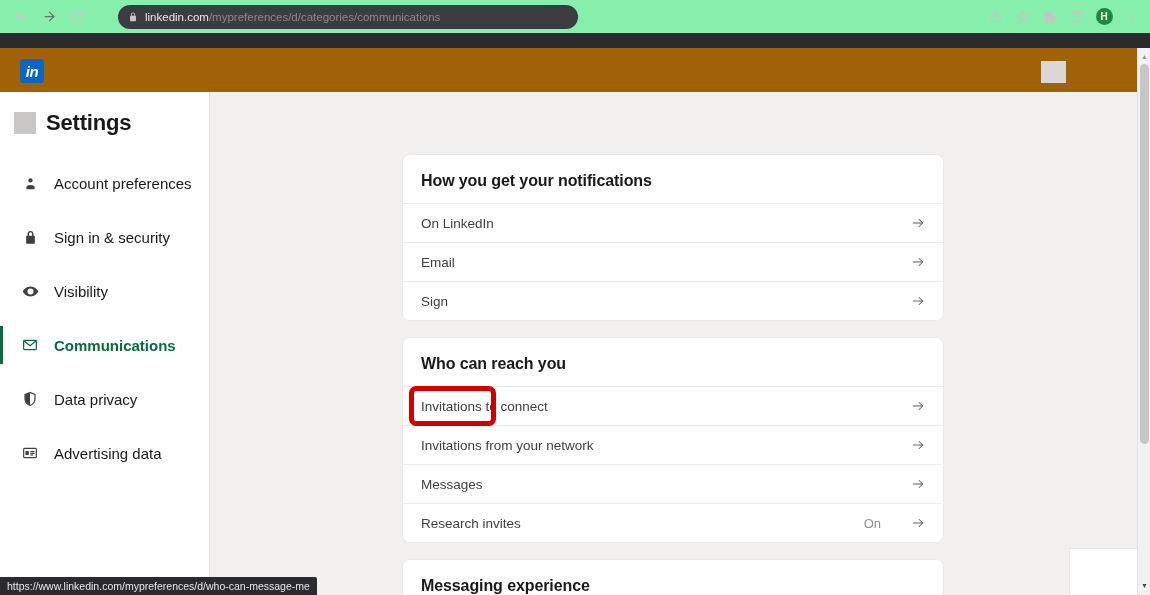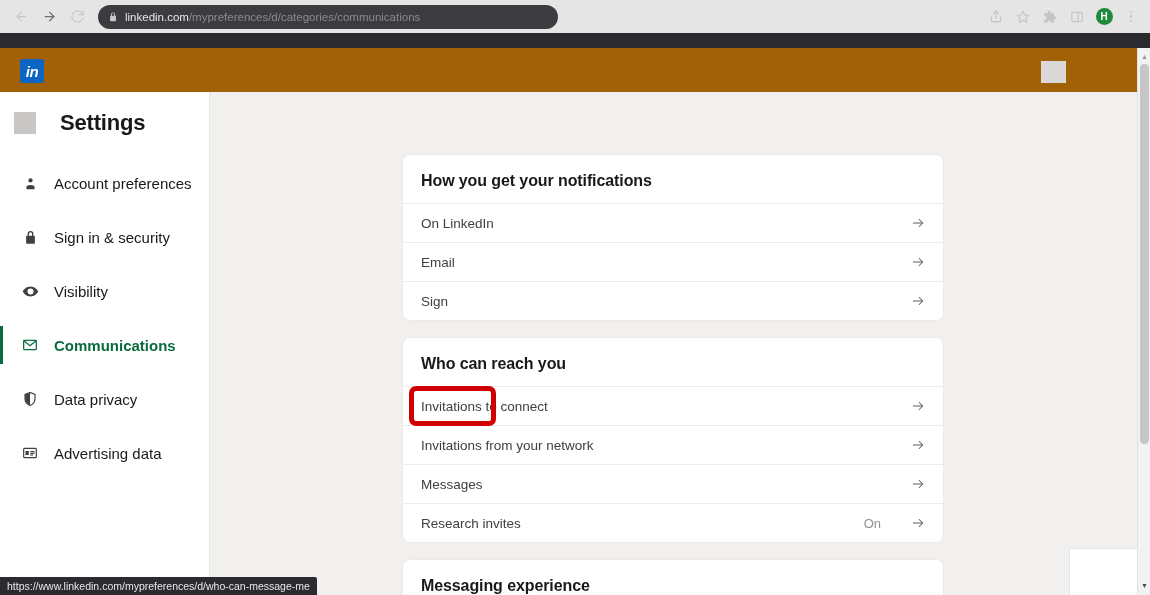--- a/index.html
+++ b/index.html
@@ -7,21 +7,21 @@
     width: 1150px; height: 595px;
     font-family: "Liberation Sans", sans-serif;
     background: #000;
     overflow: hidden;
   }
   #app { position: relative; width: 1150px; height: 595px; background: #ffffff; }
 
   
   .browser-bar {
     position: absolute; left: 0; top: 0; width: 1150px; height: 33px;
-    background: #e5e5e5; display: flex; align-items: center;
+    background: #86efac; display: flex; align-items: center; gap: 20px;
   }
   .nav-btns { display: flex; align-items: center; gap: 2px; padding-left: 8px; }
   .nav-btn {
     width: 26px; height: 26px; border-radius: 50%;
     display: flex; align-items: center; justify-content: center;
     color: #c9c9cc;
   }
   .nav-btn.disabled { color: #6e6e73; }
   .nav-btn svg { display: block; }
 
@@ -78,21 +78,21 @@
     position: absolute; left: 1041px; top: 13px;
     width: 25px; height: 22px; background: #d9d8d6;
   }
 
   
   .sidebar {
     position: absolute; left: 0; top: 44px; width: 210px; height: 503px;
     background: #ffffff; border-right: 1px solid #e7e6e4;
   }
   .settings-title {
-    display: flex; align-items: center; gap: 24px;
+    display: flex; align-items: center; gap: 10px;
     padding: 18px 0 0 14px;
   }
   .settings-ph { width: 22px; height: 22px; background: #c8c7c5; }
   .settings-text { font-size: 22px; color: #191919; font-weight: 600; letter-spacing: -0.2px; }
 
   .nav-list { margin-top: 20px; }
   .nav-item {
     position: relative; display: flex; align-items: center; gap: 14px;
     height: 54px; padding-left: 20px; cursor: pointer;
   }

